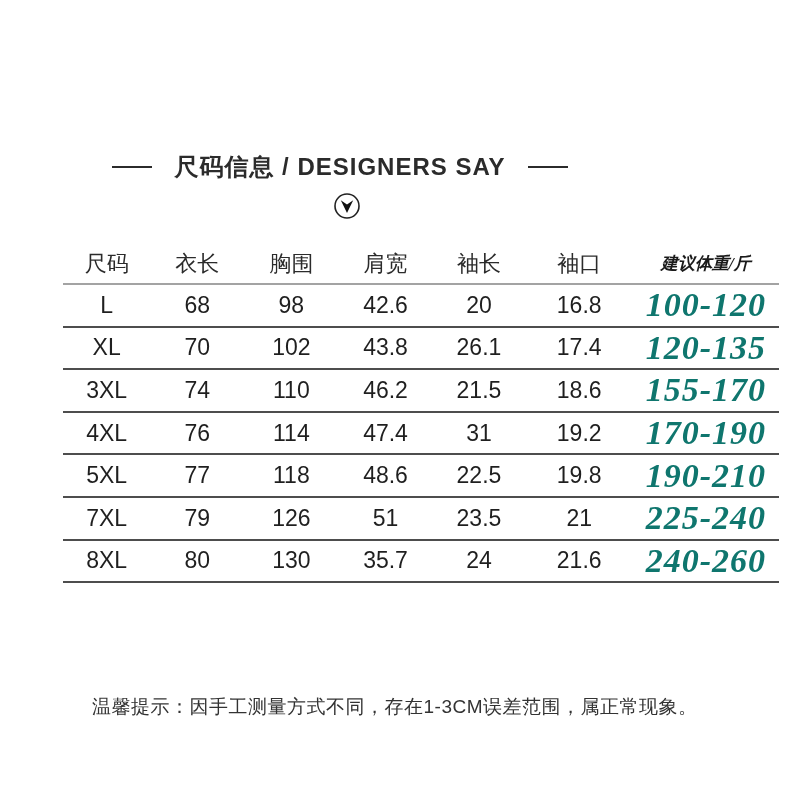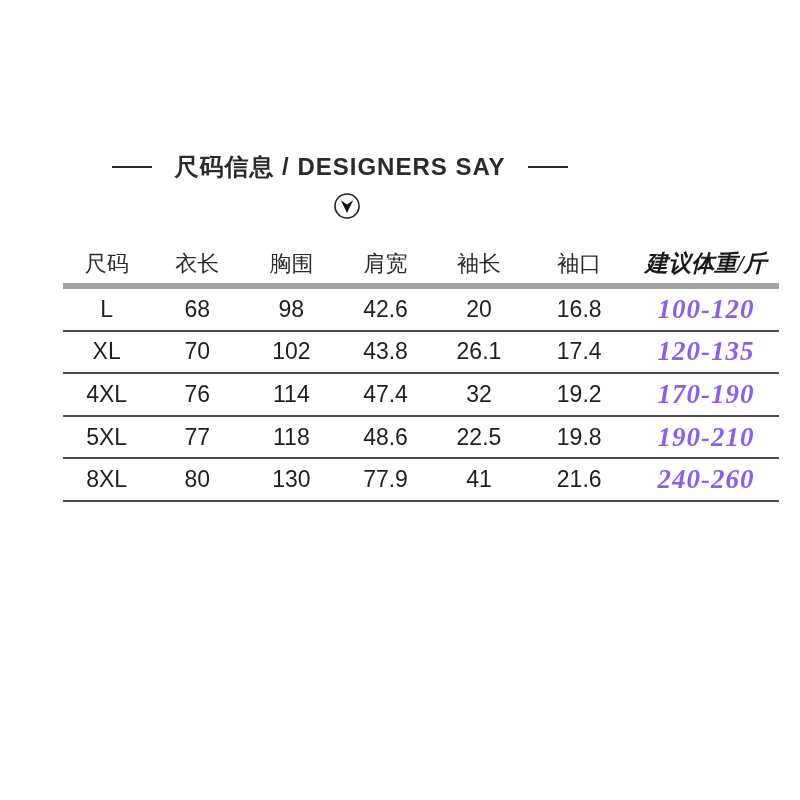--- a/index.html
+++ b/index.html
@@ -60,47 +60,47 @@
     border-collapse: collapse;
     table-layout: fixed;
   }
   table.size-table th {
     height: 39px;
     font-size: 22px;
     font-weight: 400;
     color: #2b2b2b;
     text-align: center;
     vertical-align: middle;
-    border-bottom: 6px solid #a3a3a3;
+    border-bottom: 2px solid #a3a3a3;
     padding: 0;
     white-space: nowrap;
   }
   table.size-table th.weight-header {
     font-family: "Liberation Serif", serif;
     font-weight: 700;
     font-style: italic;
-    font-size: 23px;
+    font-size: 17px;
     color: #1a1a1a;
   }
   table.size-table td {
     height: 40.6px;          
     font-size: 23px;
     color: #1f1f1f;
     text-align: center;
     vertical-align: middle;
     border-bottom: 2px solid #4d4d4d;
     padding: 0;
     white-space: nowrap;
   }
   table.size-table td.weight {
     font-family: "Liberation Serif", serif;
     font-style: italic;
     font-weight: 700;
-    font-size: 27px;
-    color: #8b5cf6;
+    font-size: 34px;
+    color: #0f766e;
     letter-spacing: 1px;
   }
 
   
   .note {
     position: absolute;
     top: 666px;
     left: 92px;
     font-size: 19px;
     color: #333333;
@@ -160,43 +160,62 @@
         <tr>
           <td>XL</td>
           <td>70</td>
           <td>102</td>
           <td>43.8</td>
           <td>26.1</td>
           <td>17.4</td>
           <td class="weight">120-135</td>
         </tr>
         <tr>
+          <td>3XL</td>
+          <td>74</td>
+          <td>110</td>
+          <td>46.2</td>
+          <td>21.5</td>
+          <td>18.6</td>
+          <td class="weight">155-170</td>
+        </tr>
+        <tr>
           <td>4XL</td>
           <td>76</td>
           <td>114</td>
           <td>47.4</td>
-          <td>32</td>
+          <td>31</td>
           <td>19.2</td>
           <td class="weight">170-190</td>
         </tr>
         <tr>
           <td>5XL</td>
           <td>77</td>
           <td>118</td>
           <td>48.6</td>
           <td>22.5</td>
           <td>19.8</td>
           <td class="weight">190-210</td>
         </tr>
         <tr>
+          <td>7XL</td>
+          <td>79</td>
+          <td>126</td>
+          <td>51</td>
+          <td>23.5</td>
+          <td>21</td>
+          <td class="weight">225-240</td>
+        </tr>
+        <tr>
           <td>8XL</td>
           <td>80</td>
           <td>130</td>
-          <td>77.9</td>
-          <td>41</td>
+          <td>35.7</td>
+          <td>24</td>
           <td>21.6</td>
           <td class="weight">240-260</td>
         </tr>
       </tbody>
   </table>
 
+  <div class="note">温馨提示：因手工测量方式不同，存在1-3CM误差范围，属正常现象。</div>
 
 </div>
 
 </body></html>

